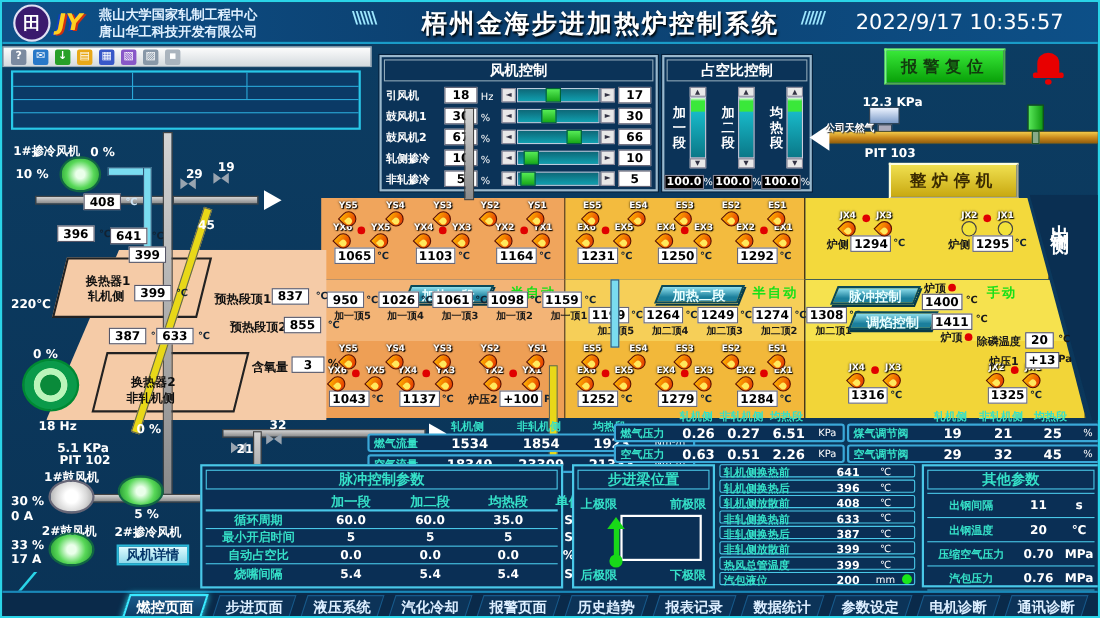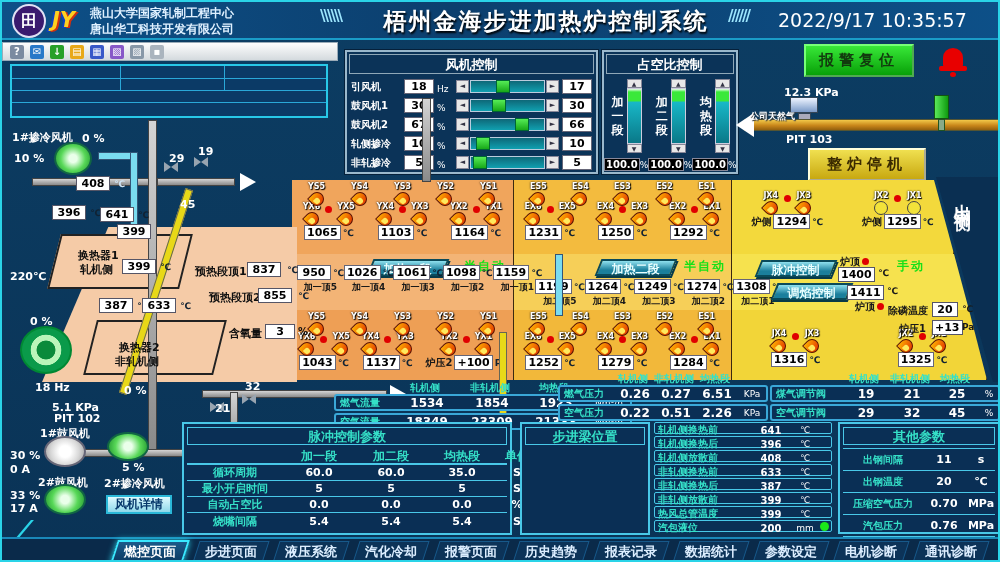--- a/index.html
+++ b/index.html
@@ -939,21 +939,21 @@
       </div>
       <div class="zt-row">
         <span class="zt-lbl">燃气压力</span>
         <span class="zt-val">0.26</span>
         <span class="zt-val">0.27</span>
         <span class="zt-val">6.51</span>
         <span class="zt-unit">KPa</span>
       </div>
       <div class="zt-row">
         <span class="zt-lbl">空气压力</span>
-        <span class="zt-val">0.22</span>
+        <span class="zt-val">0.63</span>
         <span class="zt-val">0.51</span>
         <span class="zt-val">2.26</span>
         <span class="zt-unit">KPa</span>
       </div>
     </div>
   <div class="zone-table" id="valve-table">
       <div class="zt-hdr">
         <span></span>
         <span>轧机侧</span>
         <span>非轧机侧</span>
@@ -1012,20 +1012,30 @@
           <span class="pt-val">5.4</span>
           <span class="pt-val">5.4</span>
           <span class="pt-val">5.4</span>
           <span class="pt-unit">S</span>
         </div>
       </div>
   </div>
 
   <div class="bpanel beam-panel">
     <div class="bp-title">步进梁位置</div>
+    <div class="bp-body">
+      <div class="bp-corner" style="left:6px;top:3px">上极限</div>
+      <div class="bp-corner" style="right:6px;top:3px">前极限</div>
+      <div class="bp-corner" style="left:6px;bottom:2px">后极限</div>
+      <div class="bp-corner" style="right:6px;bottom:2px">下极限</div>
+      <div class="bp-rect"></div>
+      <div class="bp-head"></div>
+      <div class="bp-shaft"></div>
+      <div class="bp-dot"></div>
+    </div>
   </div>
 
   <div class="temps-table" id="temps-table">
       <div class="tt-row">
         <span class="tt-lbl">轧机侧换热前</span>
         <span class="tt-val">641</span>
         <span class="tt-unit">℃</span>
       </div>
       <div class="tt-row">
         <span class="tt-lbl">轧机侧换热后</span>

